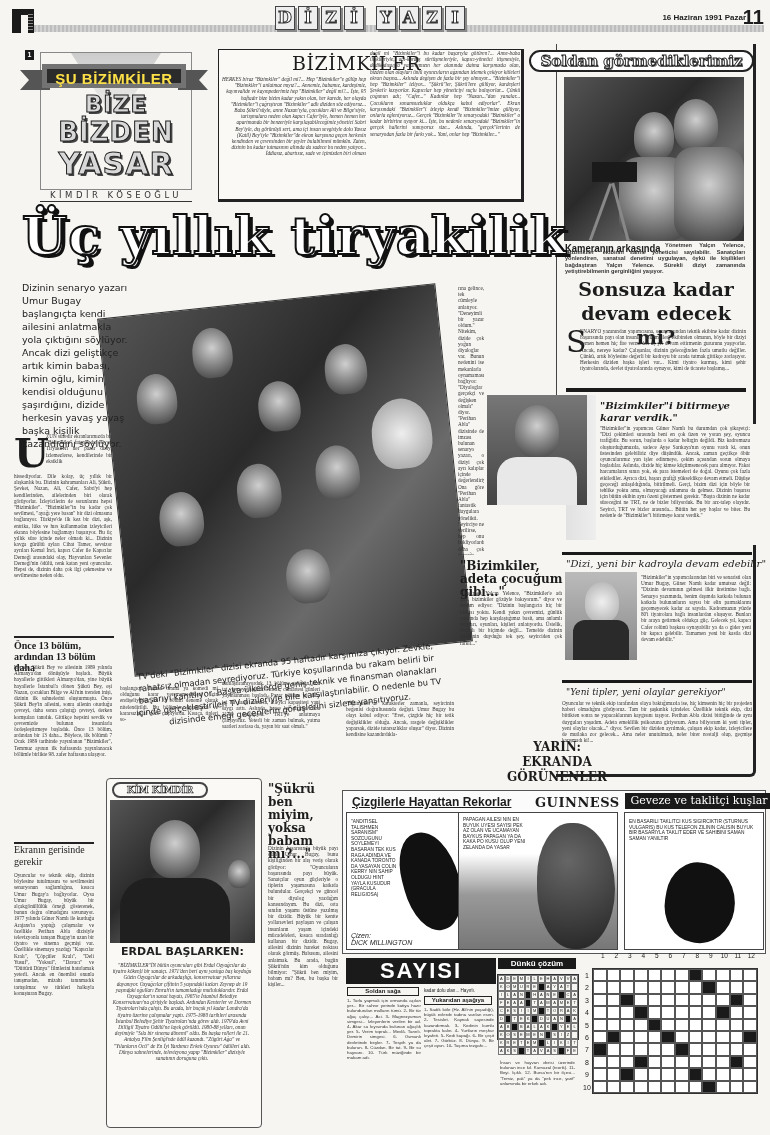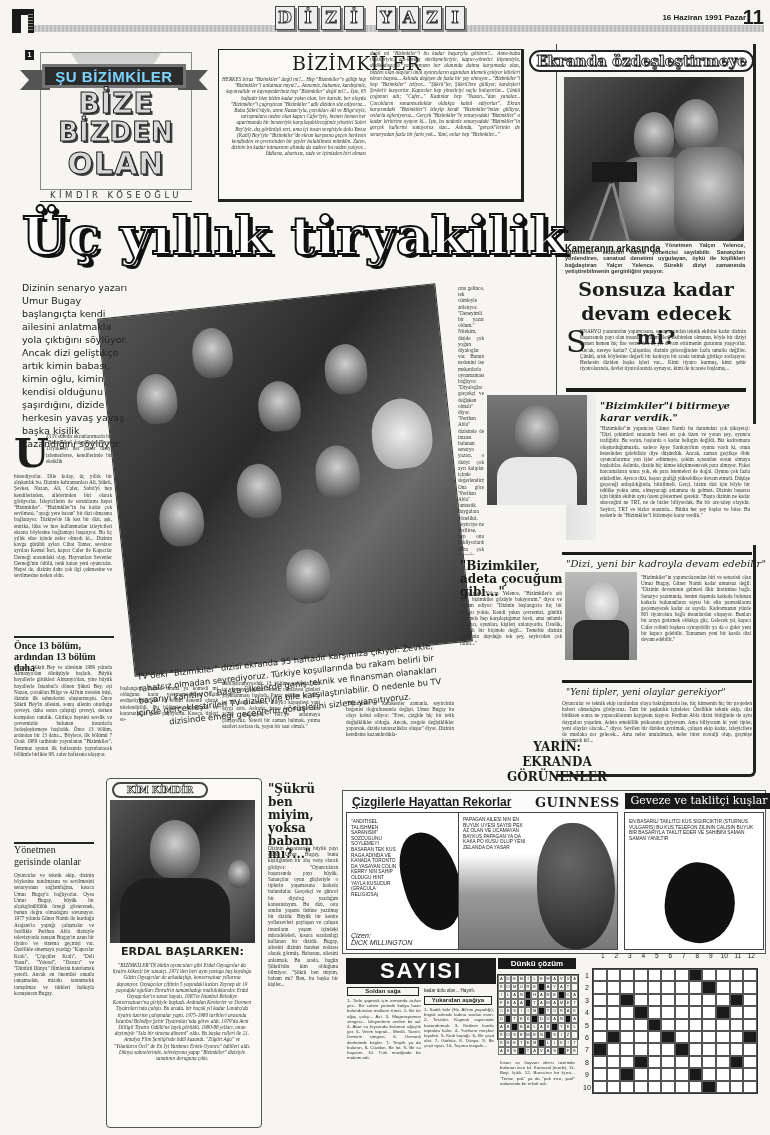--- a/index.html
+++ b/index.html
@@ -22,23 +22,23 @@
   #date { right: 24px; top: 13px; font-family: "Liberation Sans", sans-serif; font-size: 8px; font-weight: bold; }
   #page-num { right: 6px; top: 6px; font-family: "Liberation Sans", sans-serif; font-size: 20px; font-weight: bold; }
 
   
   #series-num { left: 25px; top: 50px; width: 9px; height: 10px; background: #1a1a1a; color: #fff; font: bold 7px "Liberation Sans", sans-serif; text-align: center; line-height: 10px; }
   #series-frame { left: 40px; top: 52px; width: 152px; height: 138px; border: 1px solid #888; }
   #series-frame::before { content: ""; position: absolute; left: 30px; top: 0; width: 90px; height: 70px; background: linear-gradient(#ccc, transparent); clip-path: polygon(0 0,100% 0,50% 100%); }
   #banner { left: 20px; top: 62px; width: 188px; height: 30px; }
   #banner .tailL { position: absolute; left: 0; top: 8px; width: 30px; height: 20px; background: #555; clip-path: polygon(0 0,100% 0,100% 100%,0 100%,30% 50%); }
   #banner .tailR { position: absolute; right: 0; top: 8px; width: 30px; height: 20px; background: #555; clip-path: polygon(0 0,100% 0,70% 50%,100% 100%,0 100%); }
-  #banner .main { position: absolute; left: 22px; top: 2px; width: 144px; height: 24px; background: #2b2b2b; border: 3px solid #737373; color: #7dd3fc; font: bold 15px "Liberation Sans", sans-serif; text-align: center; line-height: 20px; letter-spacing: 0.5px; }
+  #banner .main { position: absolute; left: 22px; top: 2px; width: 144px; height: 24px; background: #2b2b2b; border: 5px solid #737373; color: #fde047; font: bold 15px "Liberation Sans", sans-serif; text-align: center; line-height: 20px; letter-spacing: 0.5px; }
   .big3d { font-family: "DejaVu Sans", sans-serif; font-weight: bold; color: #d8d8d8; -webkit-text-stroke: 1px #222; text-shadow: 2px 2px 0 #444; text-align: center; letter-spacing: 1px; }
-  #bize { left: 40px; top: 90px; width: 152px; font-size: 28px; line-height: 28px; }
+  #bize { left: 40px; top: 90px; width: 152px; font-size: 23px; line-height: 28px; }
   #bizden { left: 40px; top: 118px; width: 152px; font-size: 26px; line-height: 28px; }
   #yakin { left: 40px; top: 148px; width: 152px; font-size: 30px; line-height: 32px; }
   #author { left: 40px; top: 190px; width: 152px; text-align: center; font: 8.5px "DejaVu Sans", sans-serif; letter-spacing: 3.5px; color: #333; border-bottom: 1px solid #333; padding-bottom: 1px; }
 
   
   #baslarken-box { left: 218px; top: 49px; width: 306px; height: 153px; border: 1px solid #222; border-right: 3px solid #222; border-bottom: 3px solid #222; background: #faf9f6; }
   #baslarken-title { left: 292px; top: 52px; font: 19px "DejaVu Serif", serif; letter-spacing: 0.5px; }
   #baslarken-col1 { left: 222px; top: 76px; width: 144px; height: 122px; text-align: right; font-style: italic; }
   #baslarken-col2 { left: 370px; top: 50px; width: 150px; height: 148px; font-style: italic; }
 
@@ -151,30 +151,30 @@
 
 <div class="abs" id="series-num">1</div>
 <div class="abs" id="series-frame"></div>
 <div class="abs" id="banner">
   <div class="tailL"></div>
   <div class="tailR"></div>
   <div class="main">ŞU BİZİMKİLER</div>
 </div>
 <div class="abs big3d" id="bize">BİZE</div>
 <div class="abs big3d" id="bizden">BİZDEN</div>
-<div class="abs big3d" id="yakin">OLAN</div>
+<div class="abs big3d" id="yakin">YASAR</div>
 <div class="abs" id="author">KİMDİR KÖSEOĞLU</div>
 
 <div class="abs" id="baslarken-box"></div>
 <div class="abs" id="baslarken-title">BİZİMKİLER</div>
 <div class="abs txt" id="baslarken-col1">HERKES biraz "Bizimkiler" değil mi?... Hep "Bizimkiler"e gülüp hep "Bizimkiler"i anlatmaz mıyız?... Annemiz, babamız, kardeşimiz, kayınvalide ve kayınpederimiz hep "Bizimkiler" değil mi?... İşte, 95 haftadır bize bizim kadar yakın olan, her karede, her olayda "Bizimkiler"i çağrıştıran "Bizimkiler" adlı diziden söz ediyoruz... Baba Şükrü'süyle, anne Nazan'ıyla, çocukları Ali ve Bilge'siyle, tartışmalara neden olan kapıcı Cafer'iyle, hemen hemen her apartmanda bir benzeriyle karşılaşabileceğimiz yönetici Sabri Bey'iyle, dış görünüşü sert, ama içi insan sevgisiyle dolu Yavuz (Katil) Bey'iyle "Bizimkiler"de ekran karşısına geçen herkesin kendinden ve çevresinden bir şeyler bulabilmesi mümkün. Zaten, dizinin bu kadar tutmasının altında da sadece bu neden yatıyor... İddiasız, abartısız, sade ve içimizden biri olması</div>
 <div class="abs txt" id="baslarken-col2">değil mi "Bizimkiler"i bu kadar başarıyla götüren?... Anne-baba ilişkileriyle, abi-kardeş sürtüşmeleriyle, kapıcı-yönetici itişmesiyle, dedikodusuyla yaşantımızın her alanında daima karşımızda olan, bizden olan olayları ünlü oyuncuların ağzından izlemek çekiyor kitleleri ekran başına... Aslında değişen de fazla bir şey olmuyor... "Bizimkiler"i hep "Bizimkiler" izliyor... "Şükrü"ler, Şükrü'lere gülüyor, kardeşleri Şevket'e kızıyorlar. Kapıcılar hep yöneticiyi suçlu buluyorlar... Çünkü çoğunun adı; "Cafer..." Kadınlar hep "Nazan..."dan yanalar... Çocukların sonamsuzluklar oldukça kabul ediyorlar". Ekran karşısındaki "Bizimkiler"i izleyip kendi "Bizimkiler"imize gülüyor, onlarla eğleniyoruz... Gerçek "Bizimkiler"le senaryodaki "Bizimkiler" o kadar birbirine uyuyor ki... İşte, bu nedenle senaryodaki "Bizimkiler"in gerçek hallerini sunuyoruz size... Aslında, "gerçek"lerinin de senaryodan fazla bir farkı yok... Yani, onlar hep "Bizimkiler..."</div>
 
 <div class="abs" id="ekranda-box"></div>
-<div class="abs" id="ekranda-pill">Ekranda özdeşleştirmeye</div>
+<div class="abs" id="ekranda-pill">Soldan görmediklerimiz</div>
 <div class="abs photo" id="camera-photo">
   <div class="fig" style="left:70px;top:35px;width:40px;height:48px;"></div>
   <div class="fig" style="left:110px;top:22px;width:44px;height:52px;"></div>
   <div class="fig" style="left:55px;top:80px;width:70px;height:84px;border-radius:20px;"></div>
   <div class="fig" style="left:110px;top:70px;width:70px;height:94px;border-radius:20px;"></div>
   <div style="position:absolute;left:28px;top:85px;width:45px;height:20px;background:#1a1a1a;"></div>
   <div style="position:absolute;left:35px;top:105px;width:3px;height:60px;background:#888;transform:rotate(20deg);"></div>
   <div style="position:absolute;left:55px;top:105px;width:3px;height:60px;background:#888;transform:rotate(-15deg);"></div>
 </div>
 <div class="abs" id="camera-caption-head">Kameranın arkasında</div>
@@ -203,21 +203,21 @@
   <div class="fig" style="left:160px;top:250px;width:44px;height:54px;"></div>
 </div>
 <div class="abs" id="intro">Dizinin senaryo yazarı Umur Bugay başlangıçta kendi ailesini anlatmakla yola çıktığını söylüyor. Ancak dizi geliştikçe artık kimin babası, kimin oğlu, kimin kendisi olduğunu şaşırdığını, dizide herkesin yavaş yavaş başka kişilik kazandığını söylüyor.</div>
 <div class="abs" id="cast-caption">TV'deki "Bizimkiler" dizisi ekranda 95 haftadır karşımıza çıkıyor. Zevkle, rahatsız olmadan seyrediyoruz. Türkiye koşullarında bu rakam belirli bir başarıyı kanıtlıyor. Başka ülkelerde geniş teknik ve finansman olanakları içinde gerçekleştirilen TV dizileriyle bile karşılaştırılabilir. O nedenle bu TV dizisinde emeği geçenlerin görüşlerini sizlere yansıtıyoruz.</div>
 
 <div class="abs" id="u-drop">U</div>
 <div class="abs txt" id="col1a">ZUN süredir ekranlarımızda bir "Bizimkiler" fırtınasıdır esiyor. Tiryakileri her pazar diziyi izlemezlerse, kendilerinde bir eksiklik</div>
 <div class="abs txt" id="col1b">hissediyorlar. Dile kolay, üç yıllık bir alışkanlık bu. Dizinin kahramanları Ali, Şükrü, Şevket, Nazan, Ali, Cafer, Sabri'yi hep kendilerinden, ailelerinden biri olarak görüyorlar. İzleyicilerin de sorunlarını hepsi "Bizimkiler". "Bizimkiler"in bu kadar çok sevilmesi, "ayağı yere basan" bir dizi olmasına bağlanıyor. Türkiye'de ilk kez bir dizi, aşk, entrika, lüks ve hırs kullanmadan izleyicileri ekrana böylesine bağlamayı başarıyor. Bu üç yıllık süre içinde neler olmadı ki... Dizinin kavga gürültü ayları Cihat Tamer, sevsizor ayrıları Kemal İnci, kapıcı Cafer ile Kapıcılar Derneği arasındaki olay, Hayvanları Sevenler Derneği'nin ödülü, renk katan yeni oyuncular. Hepsi de, dizinin daha çok ilgi çekmesine ve sevilmesine neden oldu.</div>
 <div class="abs" id="once-head">Önce 13 bölüm, ardından 13 bölüm daha</div>
 <div class="abs txt" id="col1c">Hersey, Şükrü Bey ve ailesinin 1989 yılında Almanya'dan dönüşüyle başladı. Büyük hayallerle gittikleri Almanya'dan, yine büyük hayallerle İstanbul'a dönen Şükrü Bey, eşi Nazan, çocukları Bilge ve Ali'nin trenden inişi, dizinin ilk sahnelerini oluşturmuştu. Önce Şükrü Bey'in ailesini, sonra ailenin oturduğu çevreyi, daha sonra çalıştığı çevreyi, derken komşuları tanıdık. Gittikçe hepsini sevdik ve çevremizde bulunan insanlarla özdeşleştirmeye başladık. Önce 13 bölüm, ardından bir 13 daha... Böylece, ilk bölümü 7 Ocak 1989 tarihinde yayınlanan "Bizimkiler", Temmuz ayının ilk haftasında yayınlanacak bölümle birlikte 98. zafer haftasına ulaşıyor.</div>
-<div class="abs" id="ekranin-head">Yönetmen gerisinde olanlar</div>
+<div class="abs" id="ekranin-head">Ekranın gerisinde gerekir</div>
 <div class="abs txt" id="col1d">Oyuncular ve teknik ekip, dizinin böylesine tutulmasını ve sevilmesini senaryonun sağlamlığına, kısaca Umur Bugay'a bağlıyorlar. Oysa Umur Bugay, büyük bir alçakgönüllülük örneği gösterenek, bunun doğru olmadığını savunuyor. 1977 yılında Güner Namlı ile kurduğu Arajans'ta yaptığı çalışmalar ve özellikle Perihan Abla dizisiyle televizyonla tanışan Bugay'ın uzun bir tiyatro ve sinema geçmişi var. Özellikle sinemaya yazdığı "Kapıcılar Kralı", "Çöpçüler Kralı", "Deli Yusuf", "Yoksul", "Davacı" ve "Düttürü Dünya" filmlerini hatırlamak yeterli. Ancak en önemlisi onunla tanışmadan, mizahı tanınmadık tartışılmaz ve türkleri halkıyla konuşturan Bugay.</div>
 
 <div class="abs txt" id="sag-col" style="width:26px;">rına gelince, tek cümleyle anlatıyor. "Deneyimli bir yazar oldum." Nitekim, dizide çok yoğun diyaloglar var. Bunun nedenini ise mekanlarla oynamamasına bağlıyor: "Diyaloglar gerçekçi ve değişken olmalı" diyor. "Perihan Abla" dizisinde de imzası bulunan senaryo yazarı, o diziyi çok ayrı kalıplar içinde değerlendiriyor. Ona göre "Perihan Abla" fantastik duygulara yönelikti. Seyirciye ne verilirse, hep onu bekliyorlardı, daha çok gerçeğe bağlı olan...</div>
 <div class="abs photo" id="ali-photo" style="left:487px;top:395px;width:100px;height:110px;background:linear-gradient(#777,#444);">
   <div class="fig" style="left:28px;top:10px;width:44px;height:52px;"></div>
   <div style="position:absolute;left:10px;top:62px;width:80px;height:48px;background:#e8e8e8;border-radius:20px 20px 0 0;"></div>
 </div>
 
 <div class="abs txt" id="midcol1" style="top:685px;">başlangıcta dizinin drama ya komedi mi olduğunu karar verememedikleri için endişeliydiler. İlk 13 bölüm deneme olarak nitelendirildi. Bu bölümler daraklandı ve kararsızlıklar göze çarpıyordu. Kısaca, tipleri so-</div>
 <div class="abs txt" id="midcol2" style="top:680px;">mutlaştıramıyorduk. 13. bölüme gelirken, dizi tat vermeye başladı. Ancak, cumartesi günleri yayınlanması başladı. Pazar gününe ve daha iyi bir saate alınınca, izleyici kapasitesi yani saygı arttı. Aslında, herce bu dizinin daha 21.00 kuşağıydı. TRT'ye anlatmaya çalışıyoruz. Yeterli bir zaman bulmak, yatma saatleri zorlasa da, yayın bir saat olmalı."</div>

